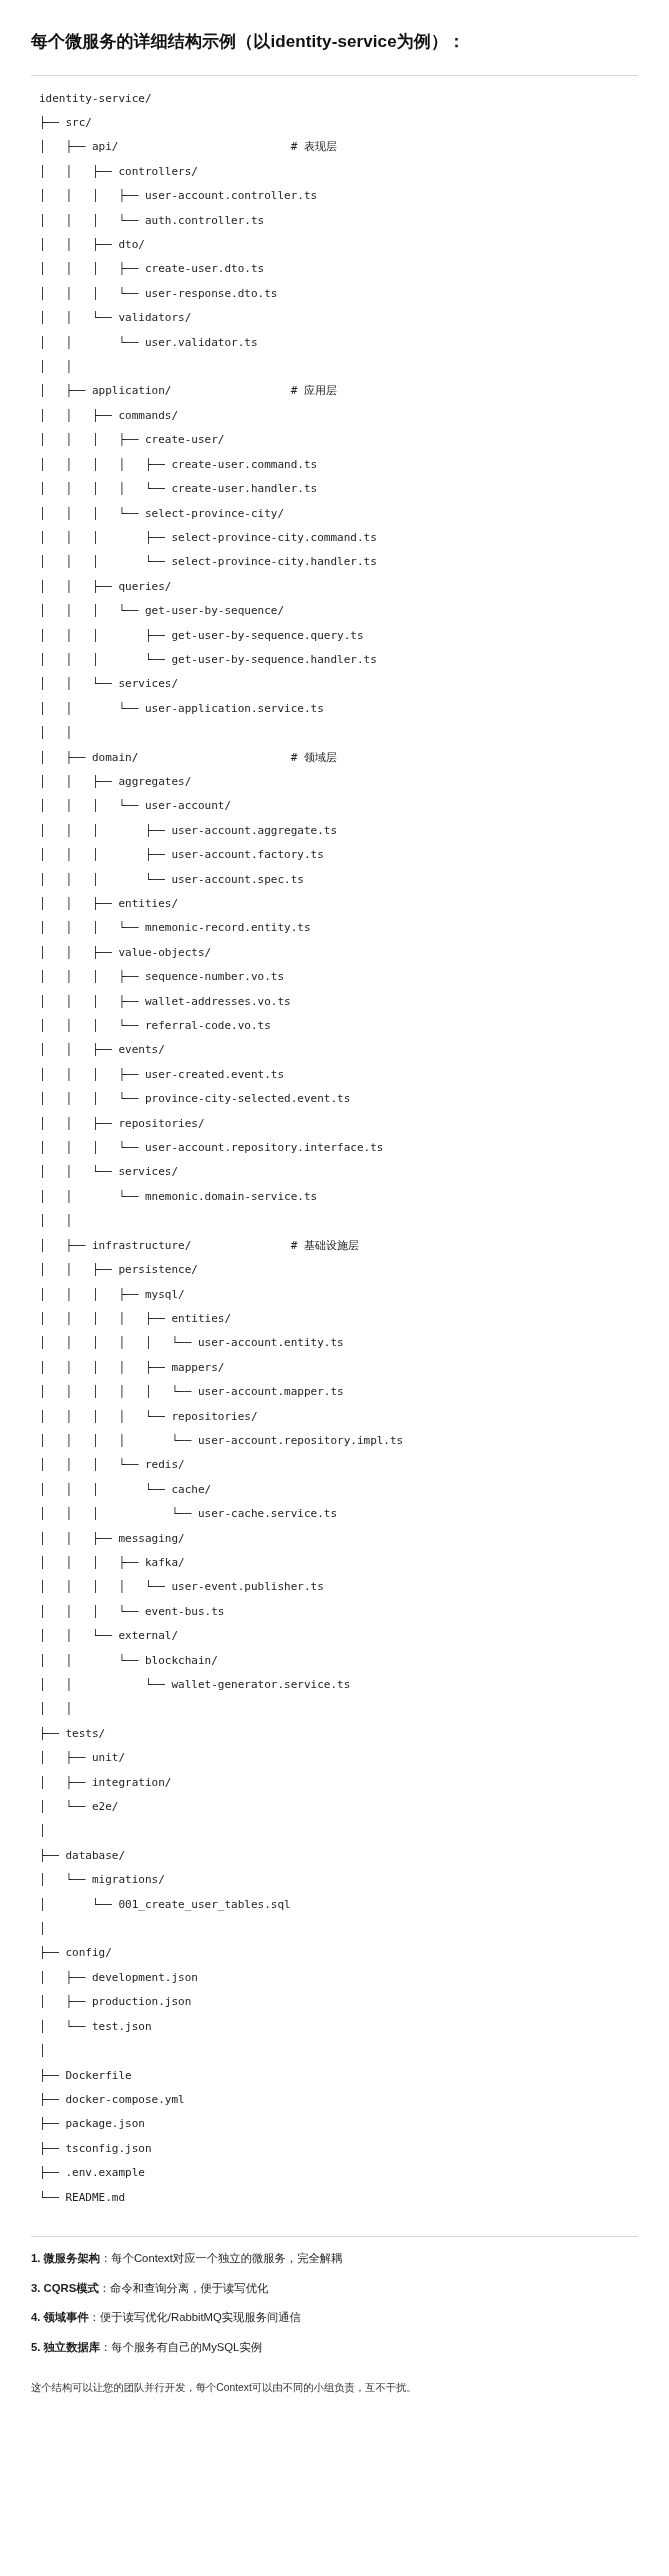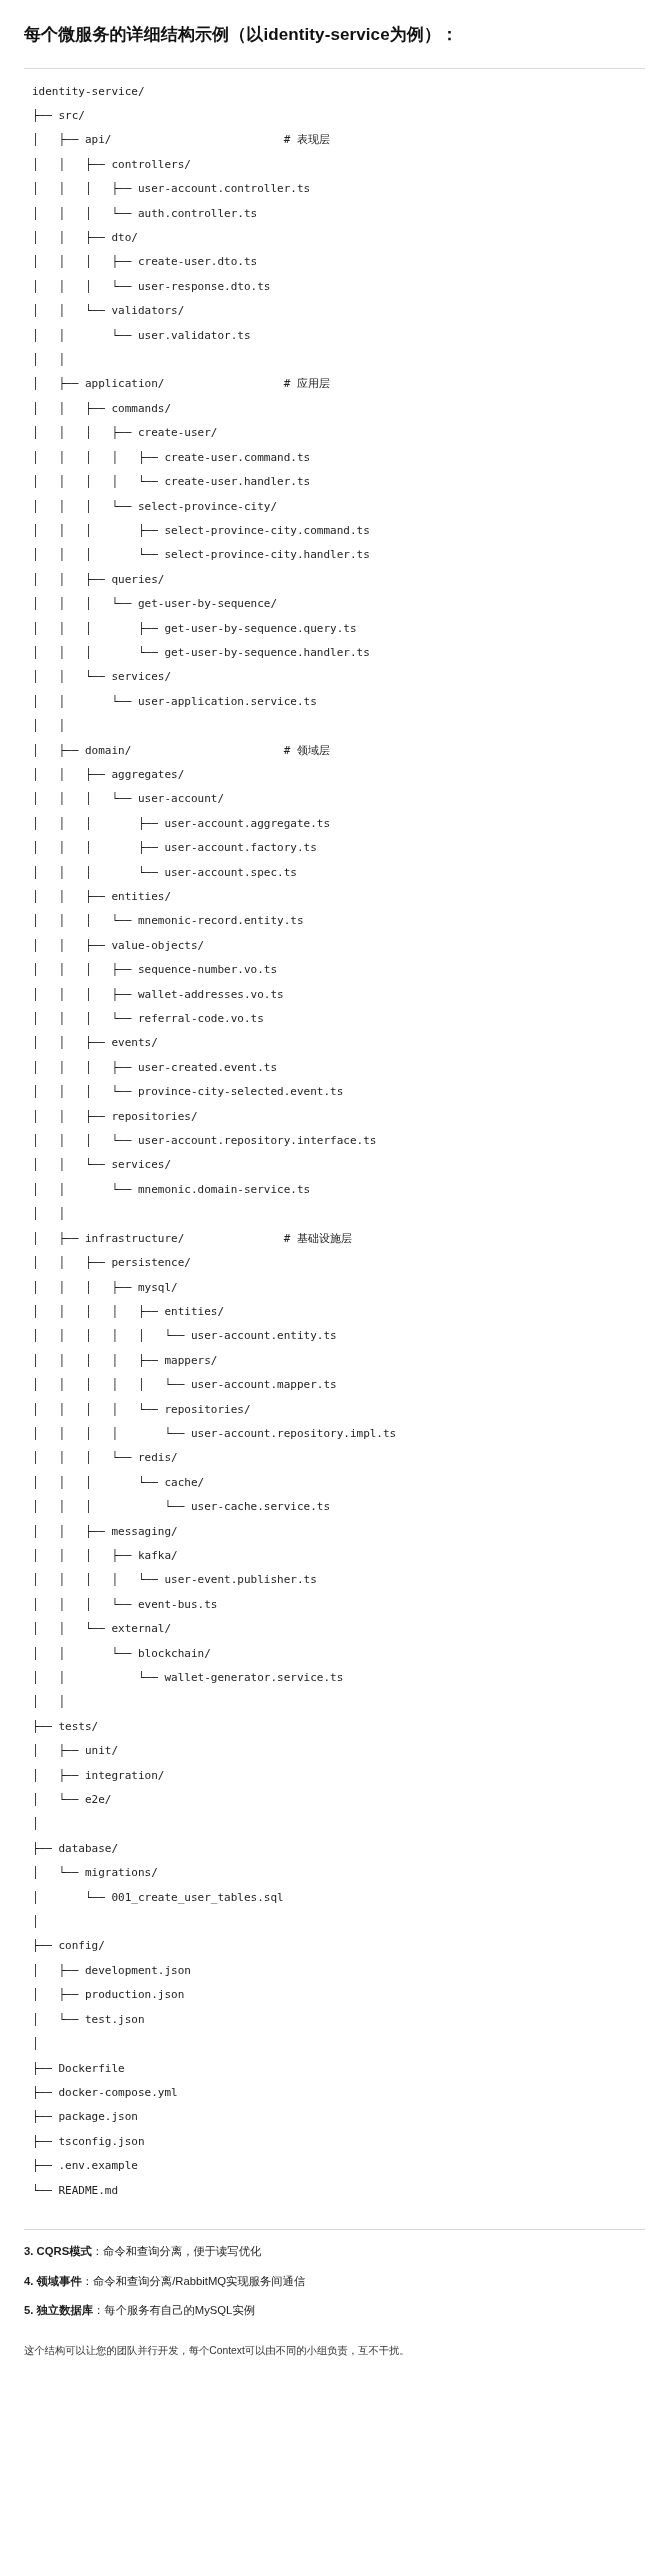--- a/index.html
+++ b/index.html
@@ -8,21 +8,21 @@
     background: #ffffff;
     width: 669px;
   }
   body {
     font-family: "Liberation Sans", sans-serif;
     color: #1a1a1a;
   }
   .page {
     width: 669px;
     background: #ffffff;
-    padding: 5px;
+    padding: 12px;
   }
   .title-block {
     padding: 17.5px 19px 11.3px 19px;
   }
   .doc-title {
     font-size: 17px;
     font-weight: bold;
     color: #111111;
     letter-spacing: 0.1px;
   }
@@ -180,26 +180,30 @@
 ├── tsconfig.json
 ├── .env.example
 └── README.md</pre>
   </div>
 
   <hr class="rule">
 
   <div class="notes-block">
     <ol class="notes">
       <li>
+        <span class="num">1.</span>
+        <span class="head">微服务架构</span><span class="body">：每个Context对应一个独立的微服务，完全解耦</span>
+      </li>
+      <li>
         <span class="num">3.</span>
         <span class="head">CQRS模式</span><span class="body">：命令和查询分离，便于读写优化</span>
       </li>
       <li>
         <span class="num">4.</span>
-        <span class="head">领域事件</span><span class="body">：命令和查询分离/RabbitMQ实现服务间通信</span>
+        <span class="head">领域事件</span><span class="body">：便于读写优化/RabbitMQ实现服务间通信</span>
       </li>
       <li>
         <span class="num">5.</span>
         <span class="head">独立数据库</span><span class="body">：每个服务有自己的MySQL实例</span>
       </li>
     </ol>
   </div>
 
   <div class="footer-block">
     <div class="footer-text">这个结构可以让您的团队并行开发，每个Context可以由不同的小组负责，互不干扰。</div>

